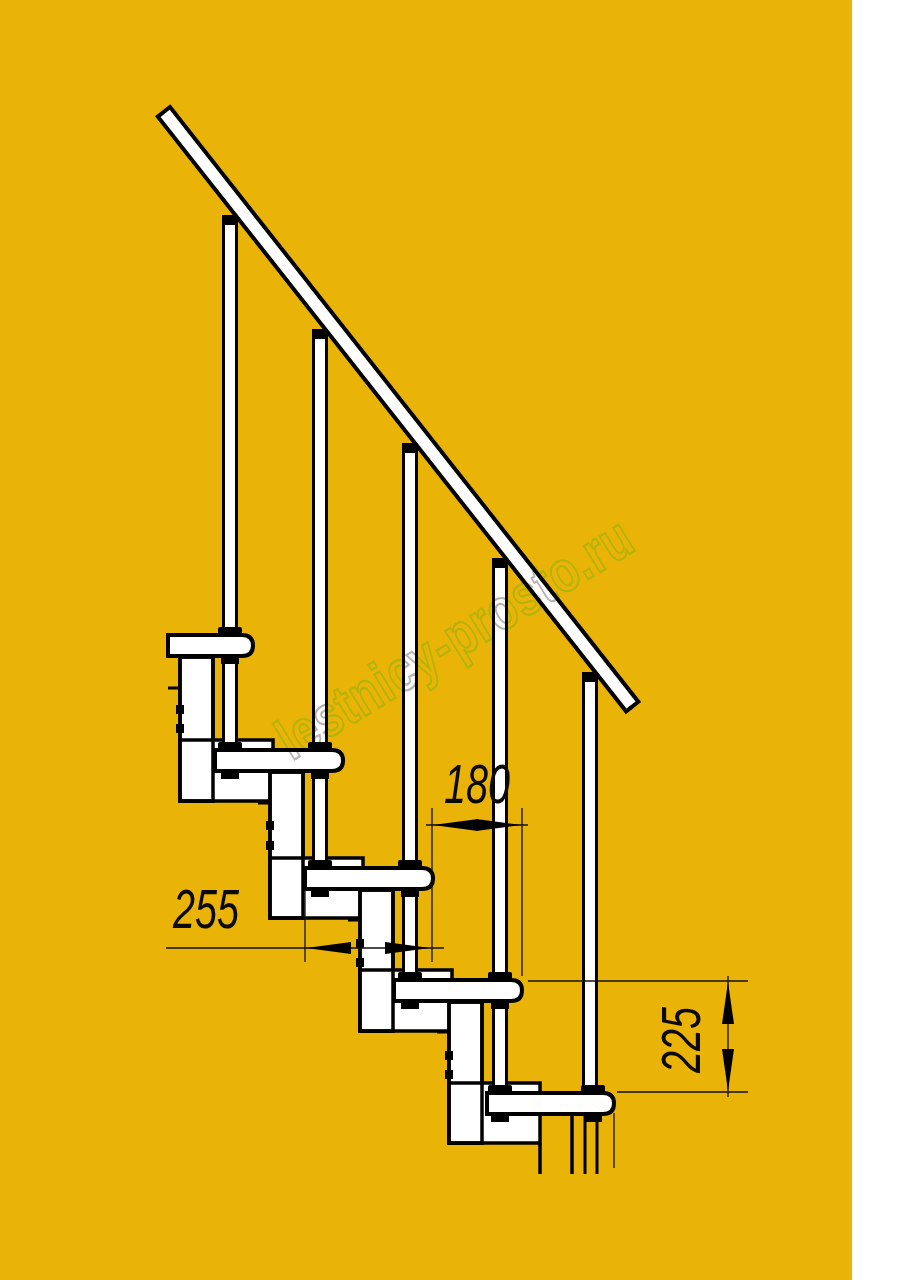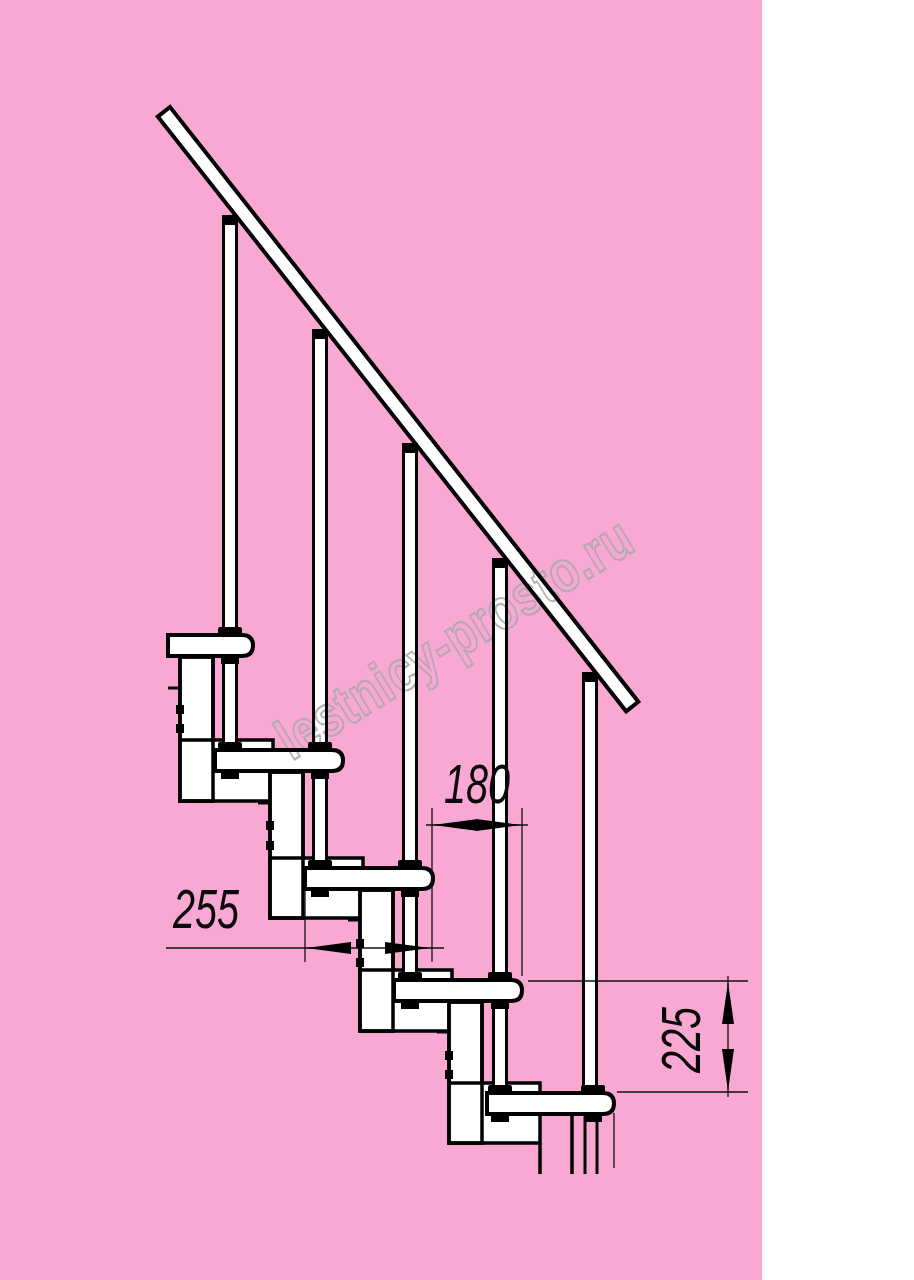--- a/index.html
+++ b/index.html
@@ -1,17 +1,17 @@
 <!DOCTYPE html>
 <html><head>
 <meta charset="utf-8">
 <style>
   html,body{margin:0;padding:0;background:#ffffff;}
   .stage{
-    position:relative;width:762px;height:1280px;background:#f9a8d4;overflow:hidden;
+    position:relative;width:852px;height:1280px;background:#eab308;overflow:hidden;
     font-family:"Liberation Sans", sans-serif;
   }
   svg text.dim{
     font-family:"Liberation Sans", sans-serif;
     font-style:italic;
     font-size:55px;
     fill:#0a0a0a;
   }
   svg text.wm{
     font-family:"Liberation Sans", sans-serif;

